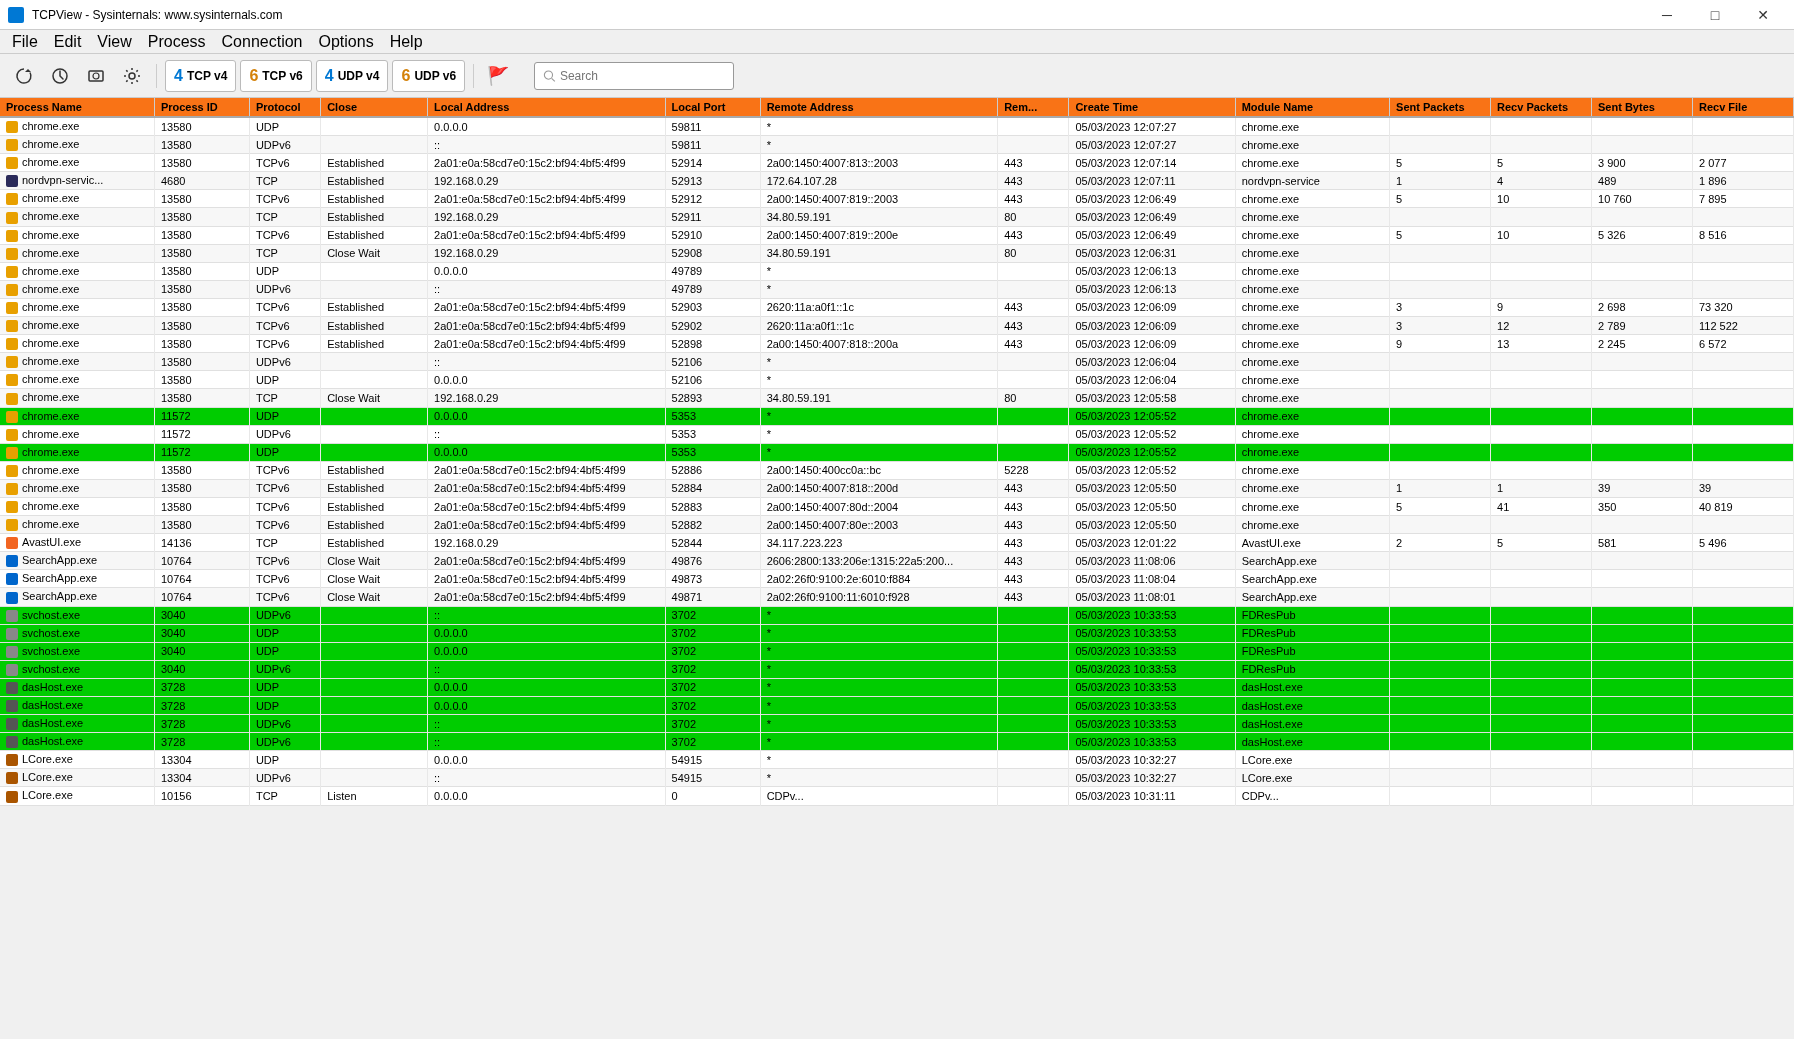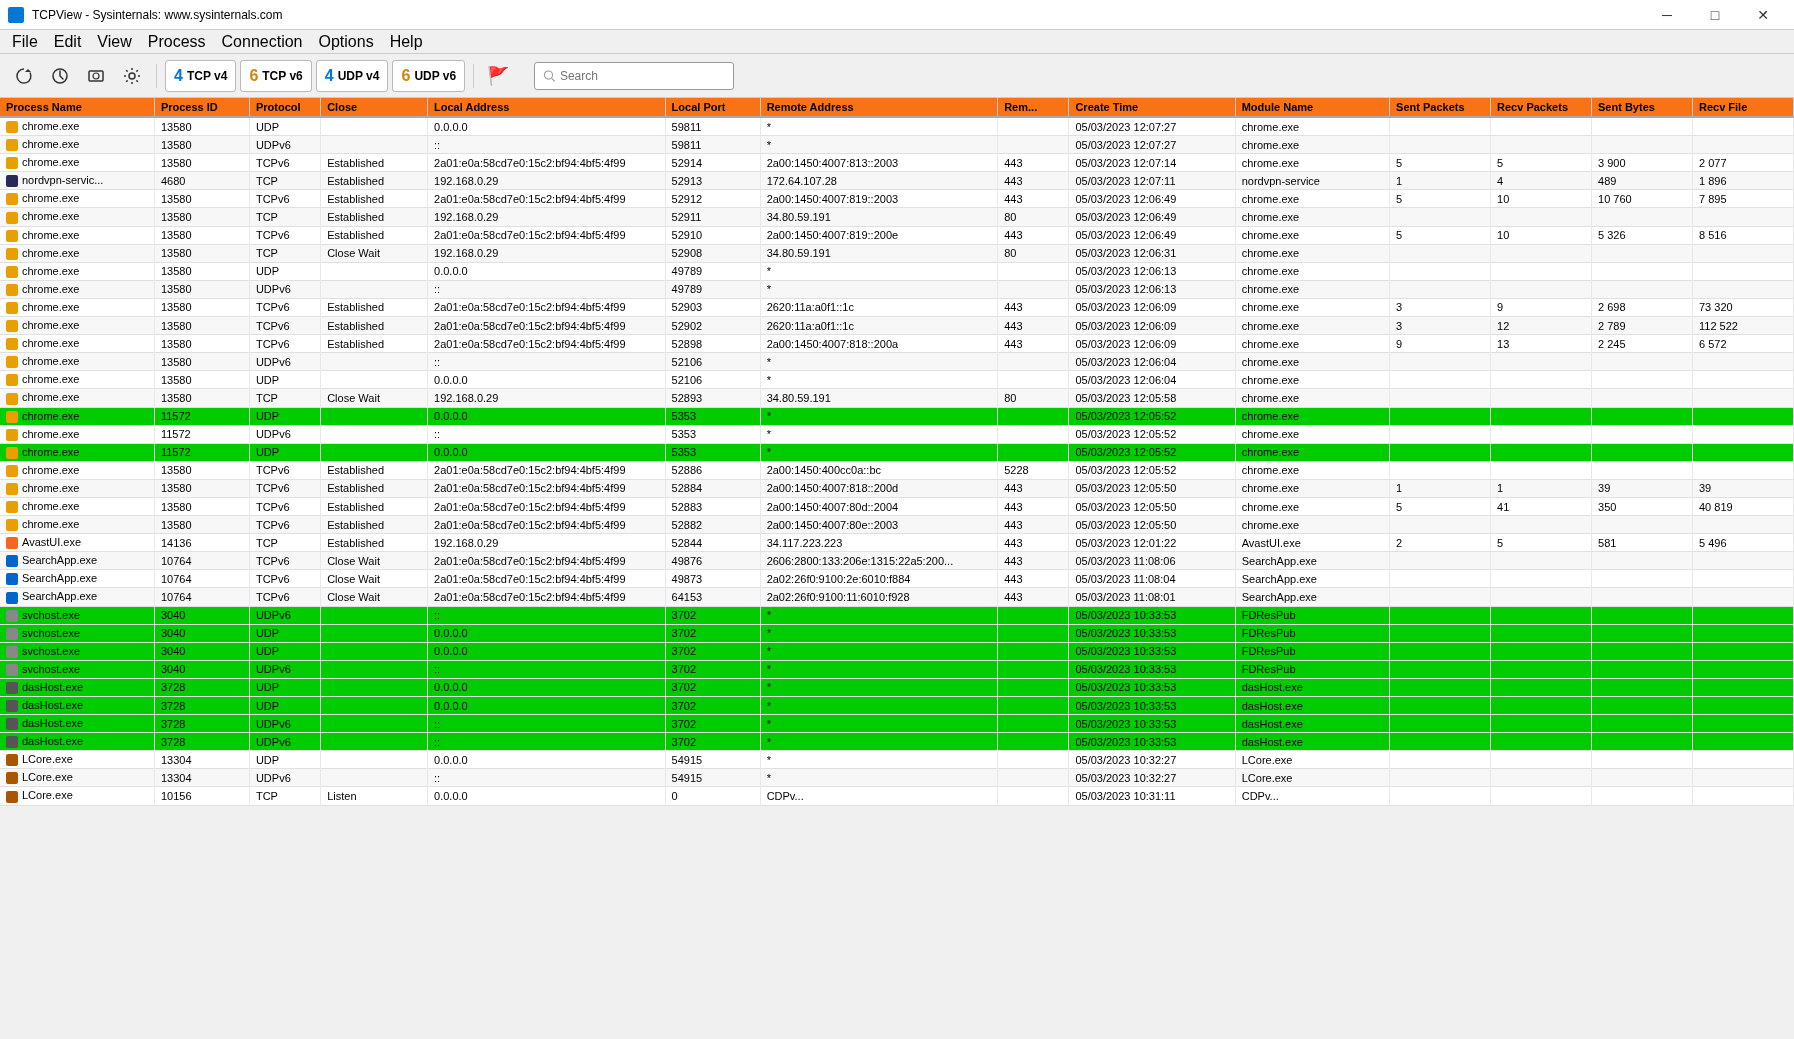--- a/index.html
+++ b/index.html
@@ -754,21 +754,21 @@
     <td></td>
   </tr>
         <tr class="row-alt">
     <td>
       <span style="display:inline-block;width:12px;height:12px;background:#0066cc;border-radius:2px;margin-right:4px;vertical-align:middle;"></span>SearchApp.exe
     </td>
     <td>10764</td>
     <td>TCPv6</td>
     <td>Close Wait</td>
     <td>2a01:e0a:58cd7e0:15c2:bf94:4bf5:4f99</td>
-    <td>64153</td>
+    <td>49871</td>
     <td>2a02:26f0:9100:11:6010:f928</td>
     <td>443</td>
     <td>05/03/2023 11:08:01</td>
     <td>SearchApp.exe</td>
     <td></td>
     <td></td>
     <td></td>
     <td></td>
   </tr>
         <tr class="row-green">

